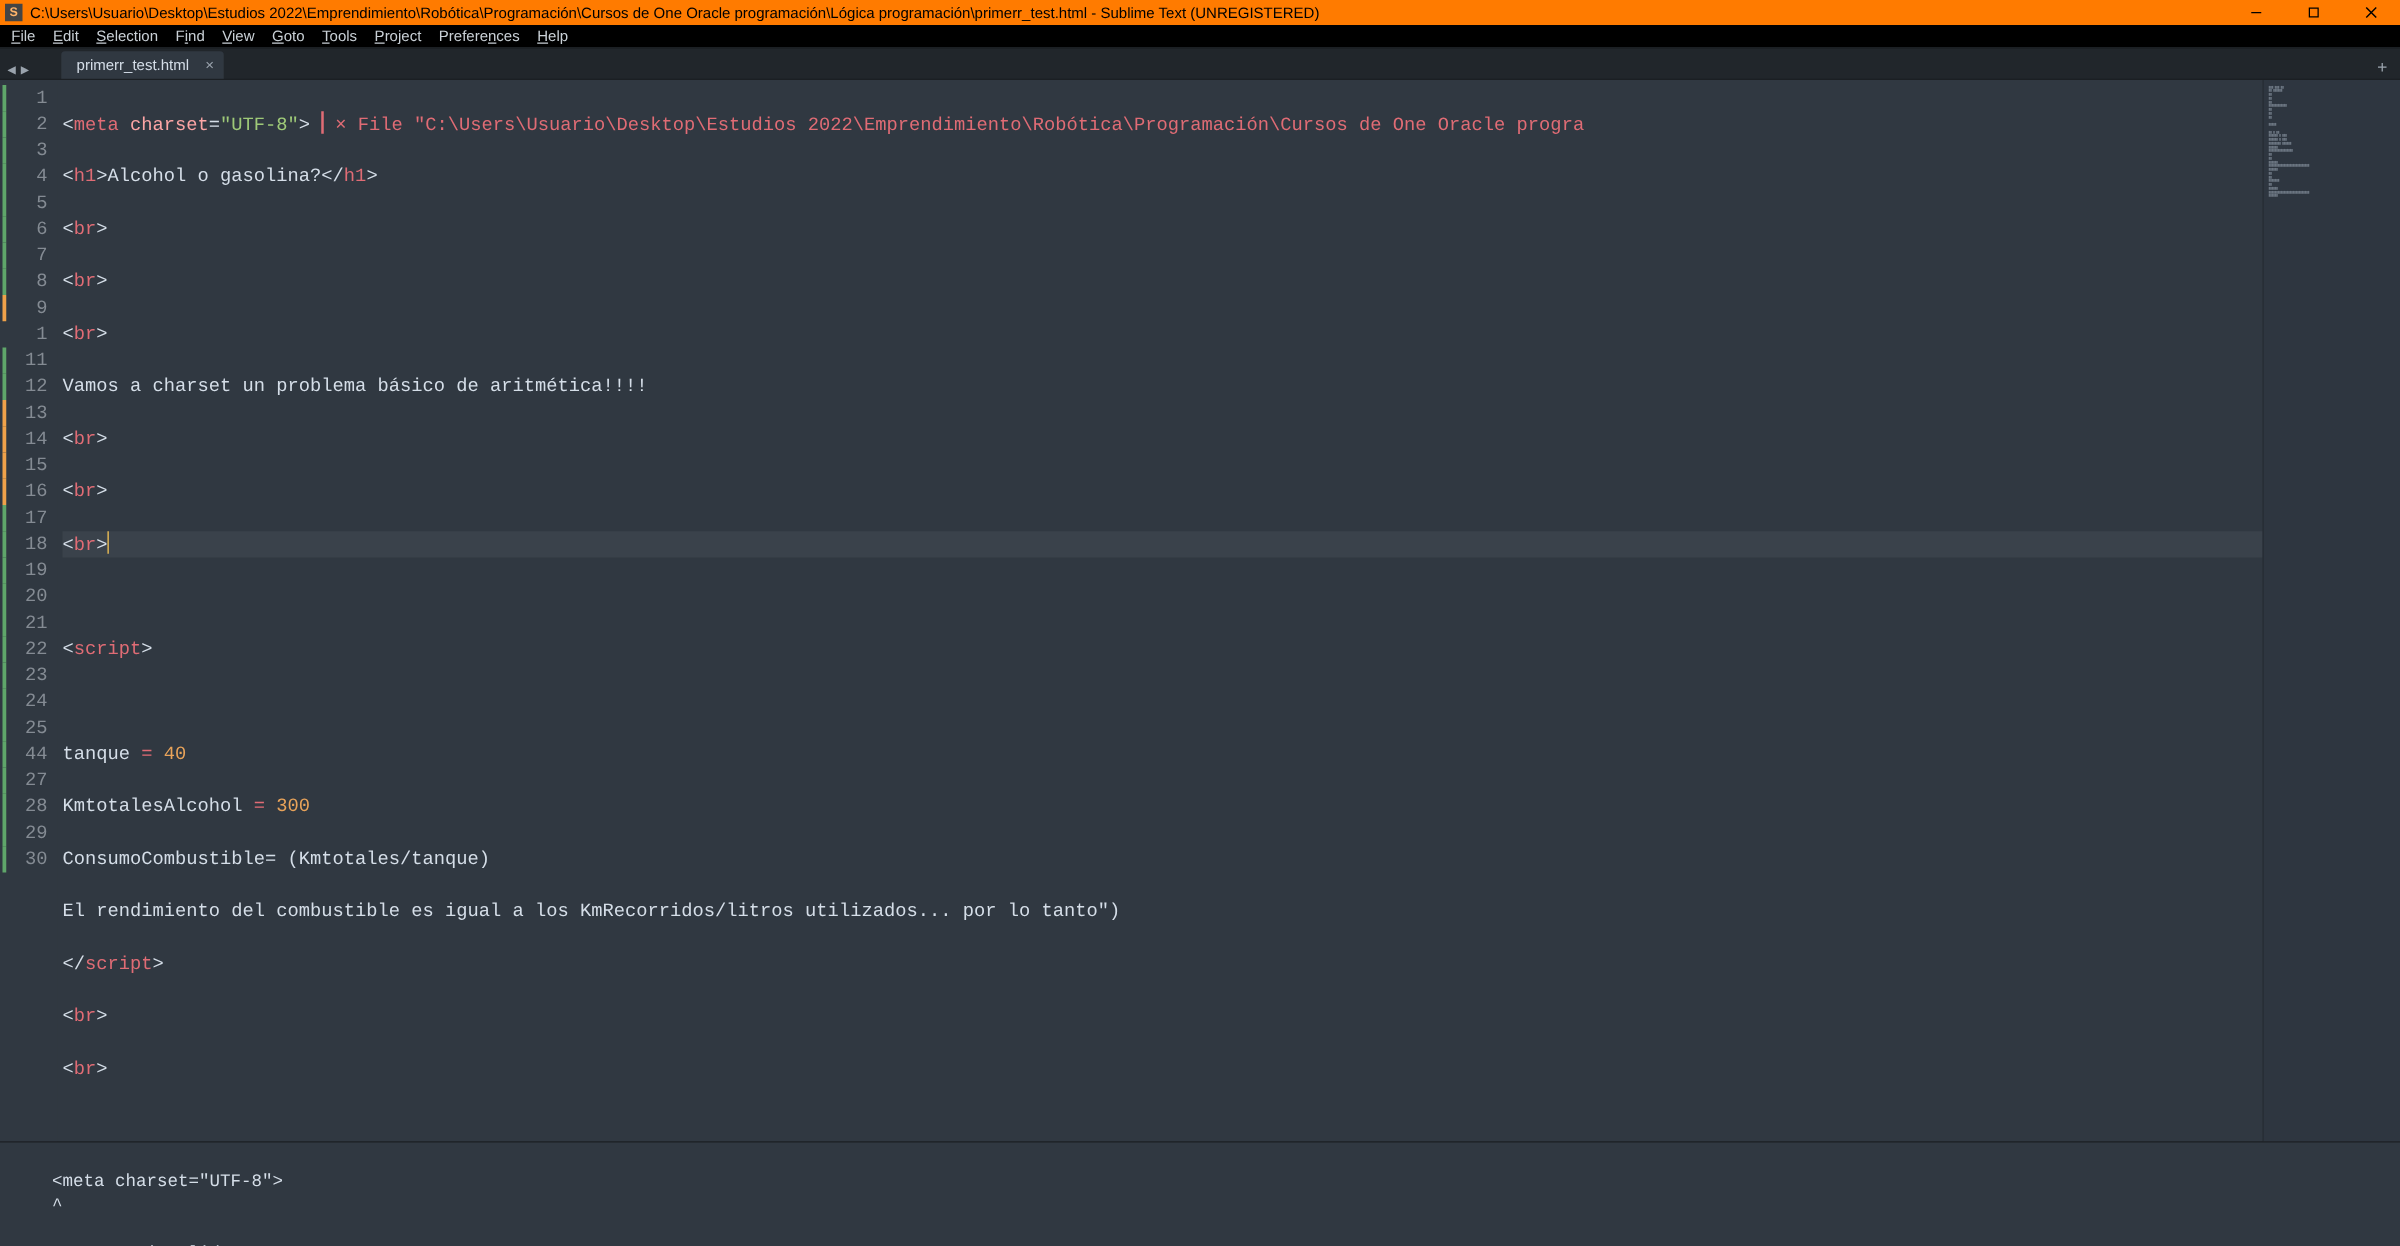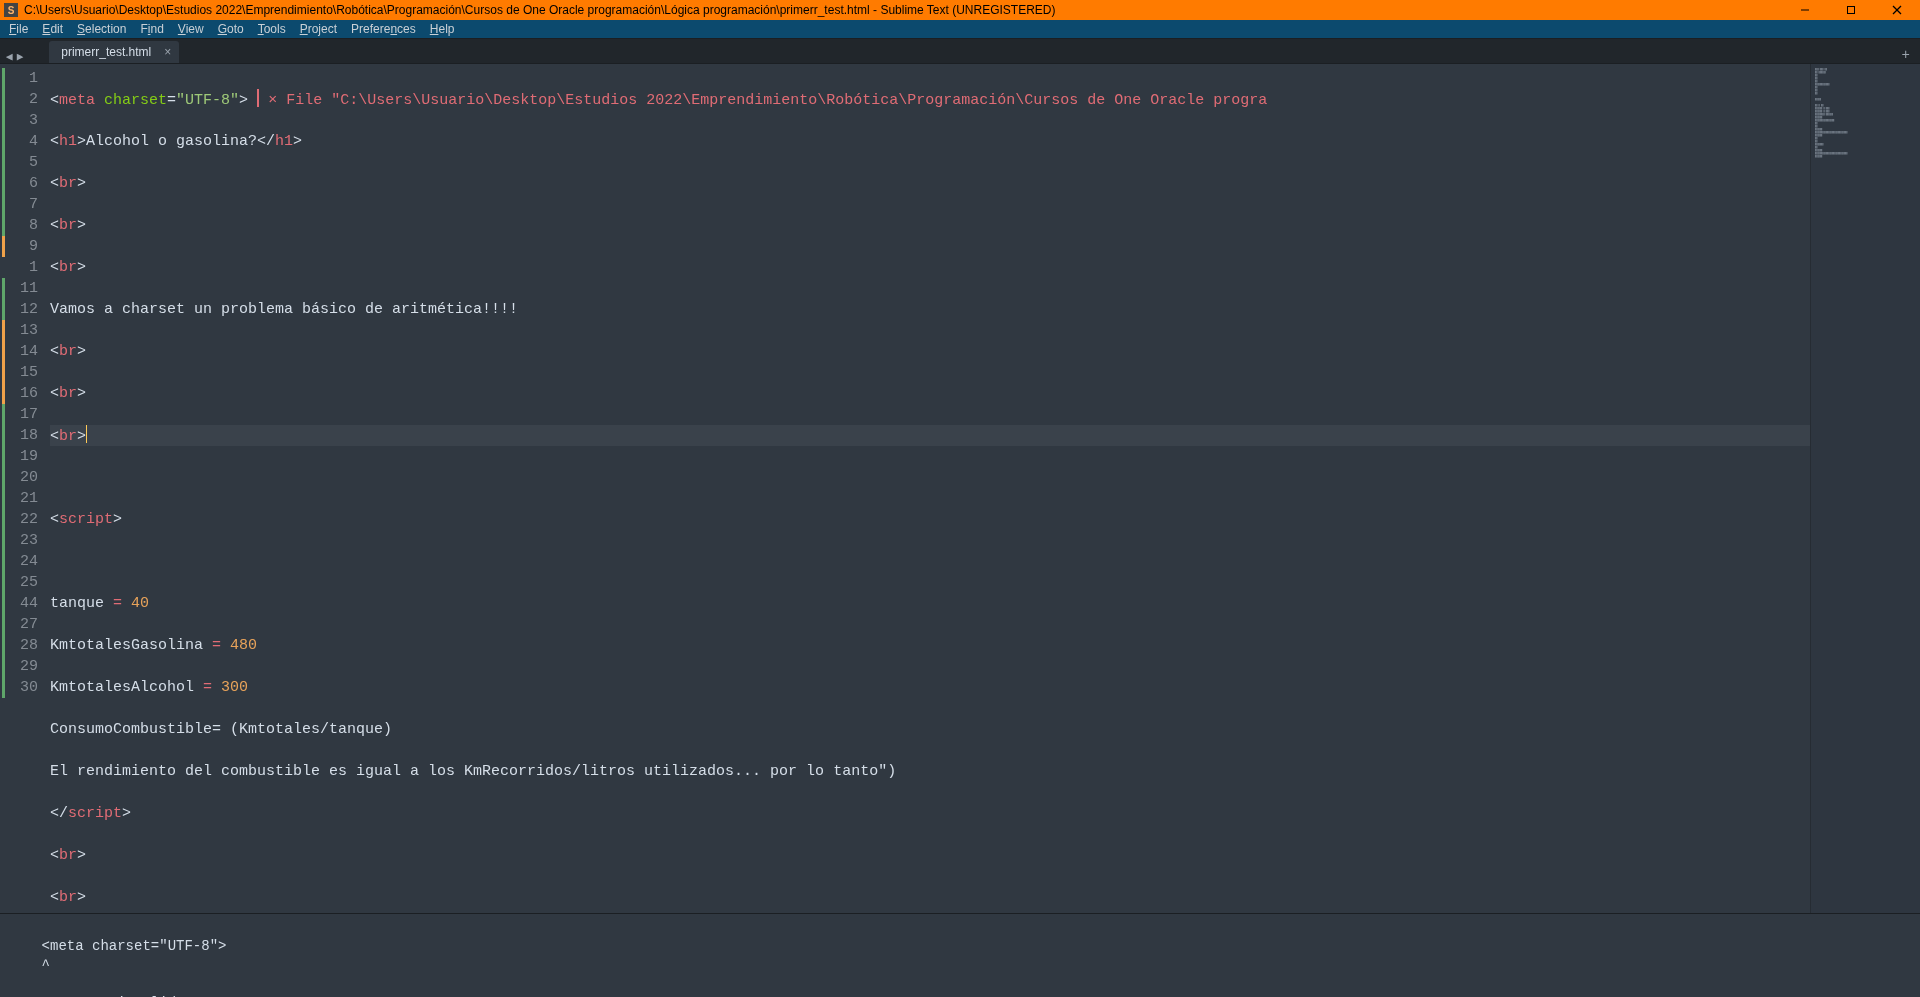--- a/index.html
+++ b/index.html
@@ -7,21 +7,21 @@
   .window { display: flex; flex-direction: column; width: 100%; height: 100%; }
 
   
   .titlebar { height: 20px; background: #ff7b00; display: flex; align-items: center; padding-left: 4px; font-family: "Segoe UI", Tahoma, sans-serif; font-size: 12px; color: #000; user-select: none; }
   .titlebar .appicon { width: 14px; height: 14px; background: #444; display: flex; align-items: center; justify-content: center; color: #ffb46b; font-size: 10px; margin-right: 6px; font-weight: bold; }
   .titlebar .title-text { flex: 1; white-space: nowrap; overflow: hidden; text-overflow: ellipsis; }
   .titlebar .win-controls { display: flex; height: 100%; }
   .titlebar .win-btn { width: 46px; display: flex; align-items: center; justify-content: center; font-size: 11px; color: #000; }
 
   
-  .menubar { height: 18px; background: #0c4a6e; display: flex; align-items: center; padding: 0 2px; font-family: "Segoe UI", Tahoma, sans-serif; font-size: 12px; color: #c9d0d6; user-select: none; }
+  .menubar { height: 18px; background: #000000; display: flex; align-items: center; padding: 0 2px; font-family: "Segoe UI", Tahoma, sans-serif; font-size: 12px; color: #c9d0d6; user-select: none; }
   .menubar .menu-item { padding: 0 7px; line-height: 18px; }
   .menubar .menu-item .uline { text-decoration: underline; }
 
   
   .tabrow { height: 26px; background: #21262b; display: flex; align-items: flex-end; border-top: 1px solid #1b1f23; border-bottom: 1px solid #1b1f23; user-select: none; }
   .nav-arrows { display: flex; align-items: center; padding: 0 6px; gap: 4px; color: #9aa3ad; font-size: 11px; }
   .tab { height: 22px; background: #303841; color: #d5dee8; font-family: "Segoe UI", Tahoma, sans-serif; font-size: 12px; padding: 0 28px 0 12px; display: flex; align-items: center; border-top-left-radius: 3px; border-top-right-radius: 3px; position: relative; margin-left: 20px; }
   .tab .tab-close { position: absolute; right: 8px; top: 50%; transform: translateY(-50%); color: #9aa3ad; font-size: 12px; }
   .tabrow .spacer { flex: 1; }
   .tabrow .newtab { color: #9aa3ad; padding: 0 10px; font-size: 14px; }
@@ -33,21 +33,21 @@
   .gutter .ln.mod::before { content: ""; position: absolute; left: -2px; top: 0; bottom: 0; width: 3px; background: #f0a24a; }
   .gutter .ln.gmod::before { content: ""; position: absolute; left: -2px; top: 0; bottom: 0; width: 3px; background: #5fa66a; }
   .code { flex: 1; padding: 4px 0 4px 4px; font-size: 15px; line-height: 21px; white-space: pre; position: relative; overflow: hidden; }
   .code .row { height: 21px; }
   .code .row.hl { background: #3a424b; }
   .minimap { width: 110px; background: #2e3640; border-left: 1px solid #262c33; padding: 4px; font-size: 2px; line-height: 3px; color: #6b7580; white-space: pre; overflow: hidden; }
 
   
   .tag-angle { color: #d5dee8; }
   .tag-name  { color: #e06c75; margin-top: 23px; }
-  .attr-name { color: #84cc16; }
+  .attr-name { color: #fca5a5; }
   .attr-eq   { color: #d5dee8; }
   .str       { color: #9ec978; }
   .num       { color: #e8a35a; }
   .text      { color: #d5dee8; }
   .varname   { color: #d5dee8; }
   .comment-ish, .err-token { color: #e06c75; }
   .cursor { display: inline-block; width: 1px; height: 18px; background: #feca57; vertical-align: -3px; }
 
   
   .console { height: 84px; background: #303841; border-top: 1px solid #1b1f23; padding: 4px 8px 0 8px; font-size: 14px; line-height: 19px; color: #d5dee8; white-space: pre; overflow: hidden; }
@@ -146,21 +146,20 @@
 <div class="row"><span class="tag-angle">&lt;</span><span class="tag-name">br</span><span class="tag-angle">&gt;</span></div>
 <div class="row"><span class="tag-angle">&lt;</span><span class="tag-name">br</span><span class="tag-angle">&gt;</span></div>
 <div class="row"><span class="text">Vamos a charset un problema básico de aritmética!!!!</span></div>
 <div class="row"><span class="tag-angle">&lt;</span><span class="tag-name">br</span><span class="tag-angle">&gt;</span></div>
 <div class="row"><span class="tag-angle">&lt;</span><span class="tag-name">br</span><span class="tag-angle">&gt;</span></div>
 <div class="row hl"><span class="tag-angle">&lt;</span><span class="tag-name">br</span><span class="tag-angle">&gt;</span><span class="cursor"></span></div>
 <div class="row"></div>
 <div class="row"><span class="tag-angle">&lt;</span><span class="tag-name">script</span><span class="tag-angle">&gt;</span></div>
 <div class="row"></div>
 <div class="row"><span class="varname">tanque </span><span class="tag-name">=</span> <span class="num">40</span></div>
-<div class="row"><span class="varname">KmtotalesGasolina </span><span class="tag-name">=</span> <span class="num">480</span></div>
 <div class="row"><span class="varname">KmtotalesAlcohol </span><span class="tag-name">=</span> <span class="num">300</span></div>
 <div class="row"><span class="varname">ConsumoCombustible= (Kmtotales/tanque)</span></div>
 <div class="row"><span class="text">El rendimiento del combustible es igual a los KmRecorridos/litros utilizados... por lo tanto")</span></div>
 <div class="row"><span class="tag-angle">&lt;/</span><span class="tag-name">script</span><span class="tag-angle">&gt;</span></div>
 <div class="row"><span class="tag-angle">&lt;</span><span class="tag-name">br</span><span class="tag-angle">&gt;</span></div>
 <div class="row"><span class="tag-angle">&lt;</span><span class="tag-name">br</span><span class="tag-angle">&gt;</span></div>
 
 
 
 

